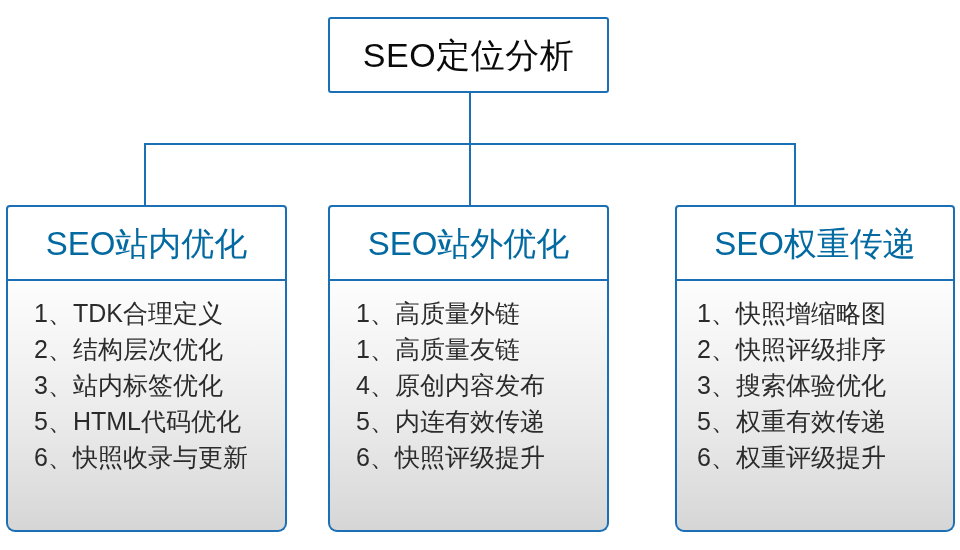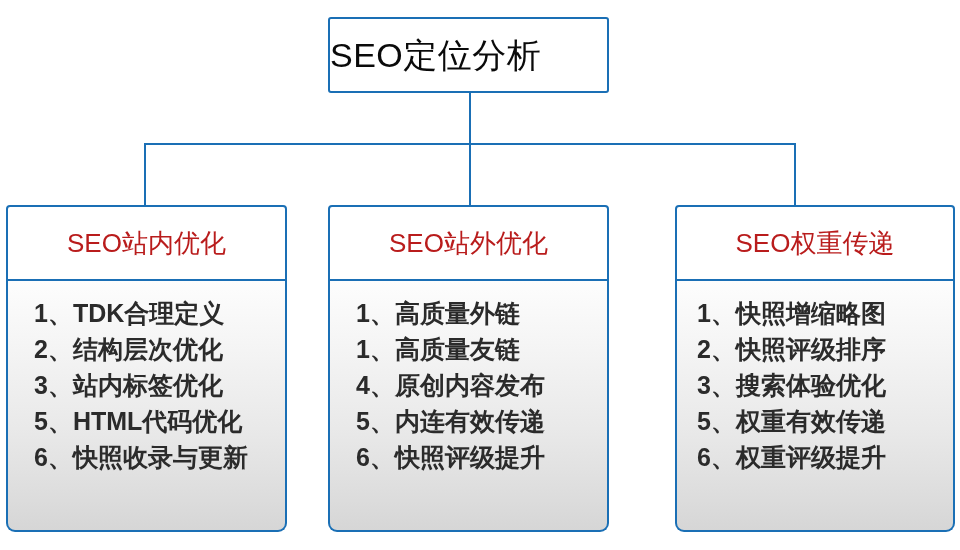--- a/index.html
+++ b/index.html
@@ -38,21 +38,21 @@
     left: 328px;
     top: 17px;
     width: 281px;
     height: 76px;
     box-sizing: border-box;
     border: 2px solid #1a6fb5;
     border-radius: 3px;
     background: #ffffff;
     display: flex;
     align-items: center;
-    justify-content: flex-start;
+    justify-content: center;
   }
   .root-label {
     font-size: 34px;
     color: #0a0a0a;
     letter-spacing: 0.5px;
     line-height: 1;
     white-space: nowrap;
   }
 
   
@@ -69,22 +69,22 @@
     height: 76px;
     border: 2px solid #1a6fb5;
     border-top-left-radius: 4px;
     border-top-right-radius: 4px;
     background: #ffffff;
     display: flex;
     align-items: center;
     justify-content: center;
   }
   .col-header-label {
-    font-size: 26px;
-    color: #b91c1c;
+    font-size: 33px;
+    color: #0369a1;
     line-height: 1;
     white-space: nowrap;
   }
 
   .col-body {
     box-sizing: border-box;
     height: 251px;
     border: 2px solid #1a6fb5;
     border-top: none;
     border-bottom-left-radius: 9px;
@@ -92,21 +92,20 @@
     background: linear-gradient(to bottom,
                 #fdfdfd 0%,
                 #f4f4f4 28%,
                 #e8e8e8 62%,
                 #dcdcdc 88%,
                 #d6d6d6 100%);
     padding: 14px 0 0 0;
     display: flex;
     flex-direction: column;
     align-items: flex-start;
-    font-weight: bold;
   }
   .col-item {
     font-size: 25px;
     color: #2b2b2b;
     line-height: 36px;
     white-space: nowrap;
     padding-left: 26px;
   }
   .col-2 .col-item { padding-left: 20px; }
 </style>

